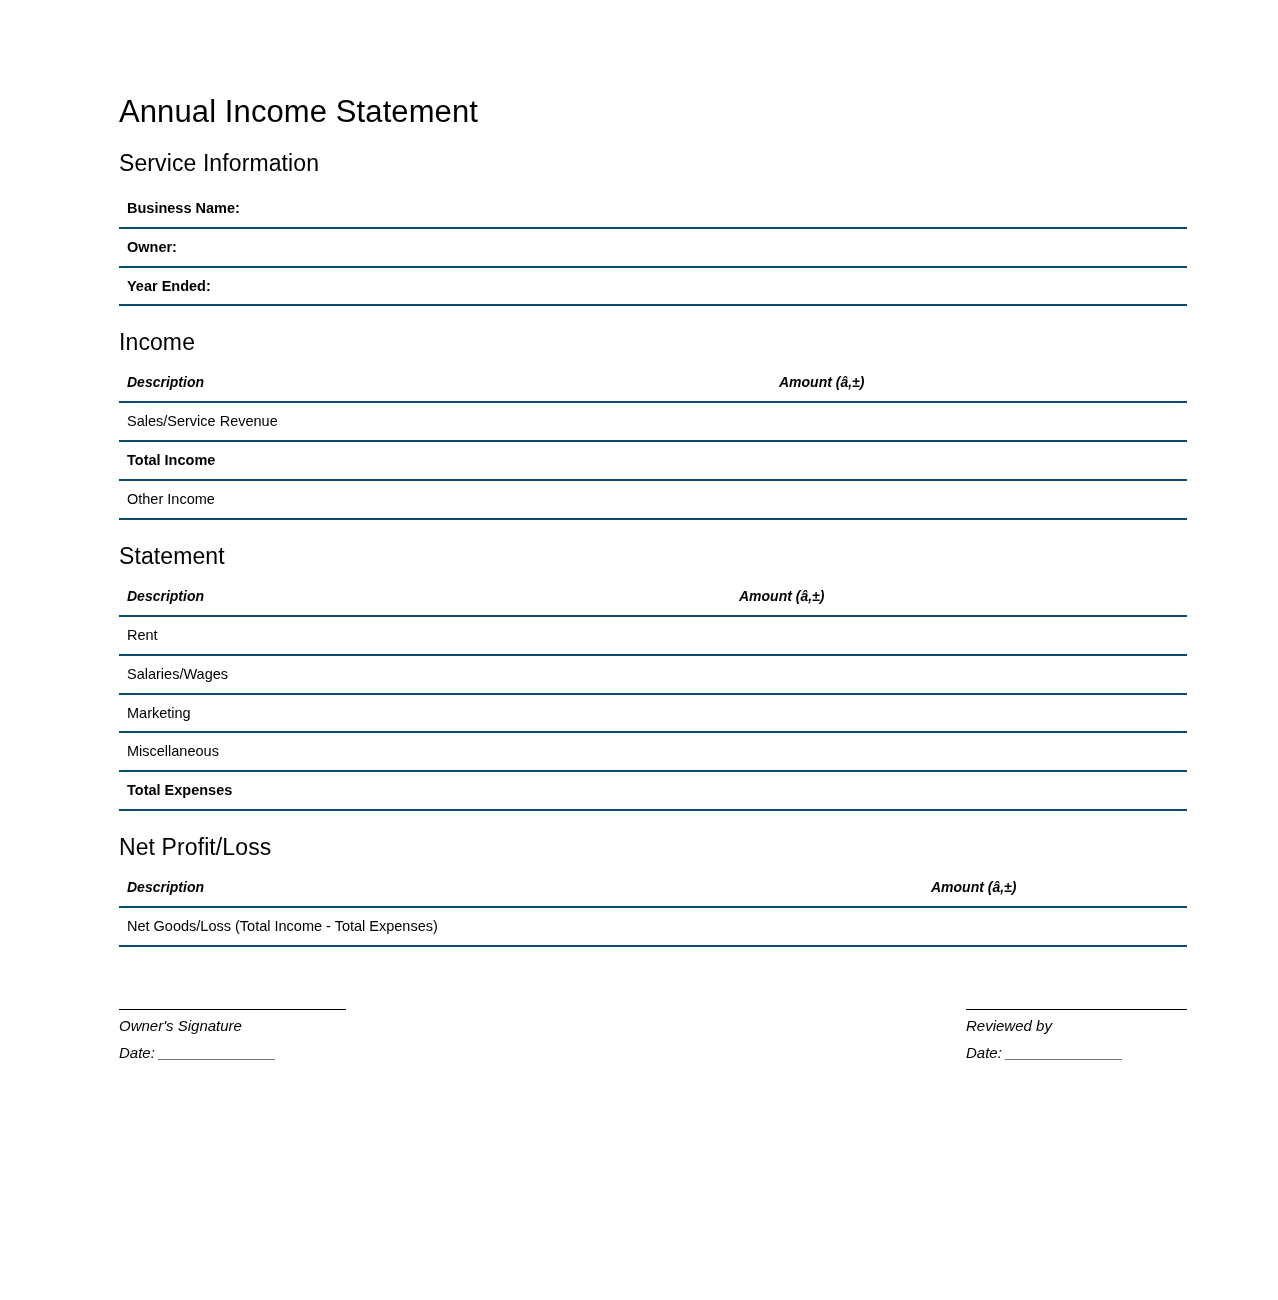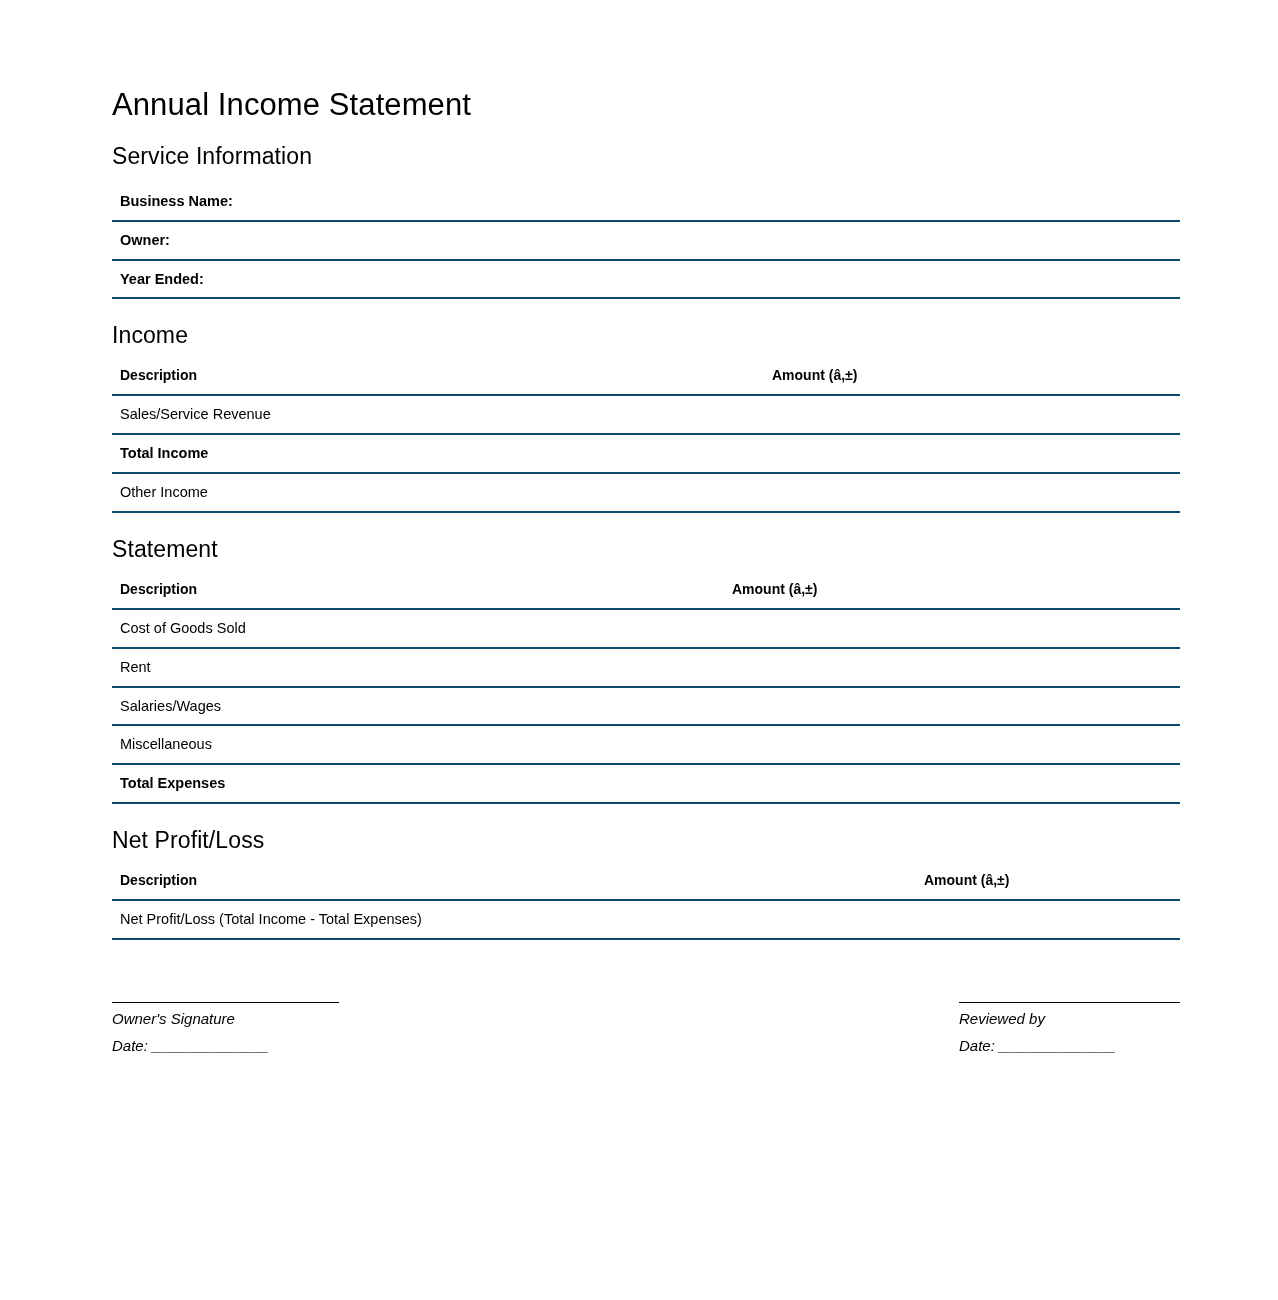--- a/index.html
+++ b/index.html
@@ -12,21 +12,21 @@
     height: 1300px;
     font-family: "Liberation Sans", sans-serif;
     color: #000000;
     -webkit-font-smoothing: antialiased;
   }
   .page {
     position: relative;
     width: 1278px;
     height: 1300px;
     box-sizing: border-box;
-    padding: 8px;
+    padding: 15px;
     overflow: hidden;
   }
   .content {
     padding-left: 104px;
     padding-right: 106px;
     padding-top: 68px;
   }
 
   .doc-title {
     font-size: 31px;
@@ -66,20 +66,21 @@
     line-height: 1.3;
     font-weight: 400;
     height: 17px;
   }
 
   table.sheet th {
     font-weight: bold;
     font-size: 14px;
     padding-top: 4px;
     padding-bottom: 10px;
+    font-style: italic;
   }
 
   table.sheet td.bold,
   table.sheet th.bold {
     font-weight: bold;
   }
 
   
   .info-table col.c1 { width: 617px; }
   .info-table col.c2 { width: 451px; }
@@ -203,29 +204,29 @@
           <col class="c2">
         </colgroup>
       <thead>
         <tr>
           <th>Description</th>
           <th>Amount (â,±)</th>
         </tr>
       </thead>
       <tbody>
         <tr>
-          <td>Cost of Goods Sold</td>
-          <td class="blank-cell"></td>
-        </tr>
-        <tr>
           <td>Rent</td>
           <td class="blank-cell"></td>
         </tr>
         <tr>
           <td>Salaries/Wages</td>
+          <td class="blank-cell"></td>
+        </tr>
+        <tr>
+          <td>Marketing</td>
           <td class="blank-cell"></td>
         </tr>
         <tr>
           <td>Miscellaneous</td>
           <td class="blank-cell"></td>
         </tr>
         <tr>
           <td class="bold">Total Expenses</td>
           <td class="blank-cell bold"></td>
         </tr>
@@ -240,21 +241,21 @@
           <col class="c2">
         </colgroup>
       <thead>
         <tr>
           <th>Description</th>
           <th>Amount (â,±)</th>
         </tr>
       </thead>
       <tbody>
         <tr>
-          <td>Net Profit/Loss (Total Income - Total Expenses)</td>
+          <td>Net Goods/Loss (Total Income - Total Expenses)</td>
           <td class="blank-cell"></td>
         </tr>
       </tbody>
     </table>
 
     <div class="sign-block">
       <div class="sign-col left">
         <div class="sign-rule"></div>
         <div class="sign-label">Owner's Signature</div>
         <div class="sign-date">Date: ______________</div>

